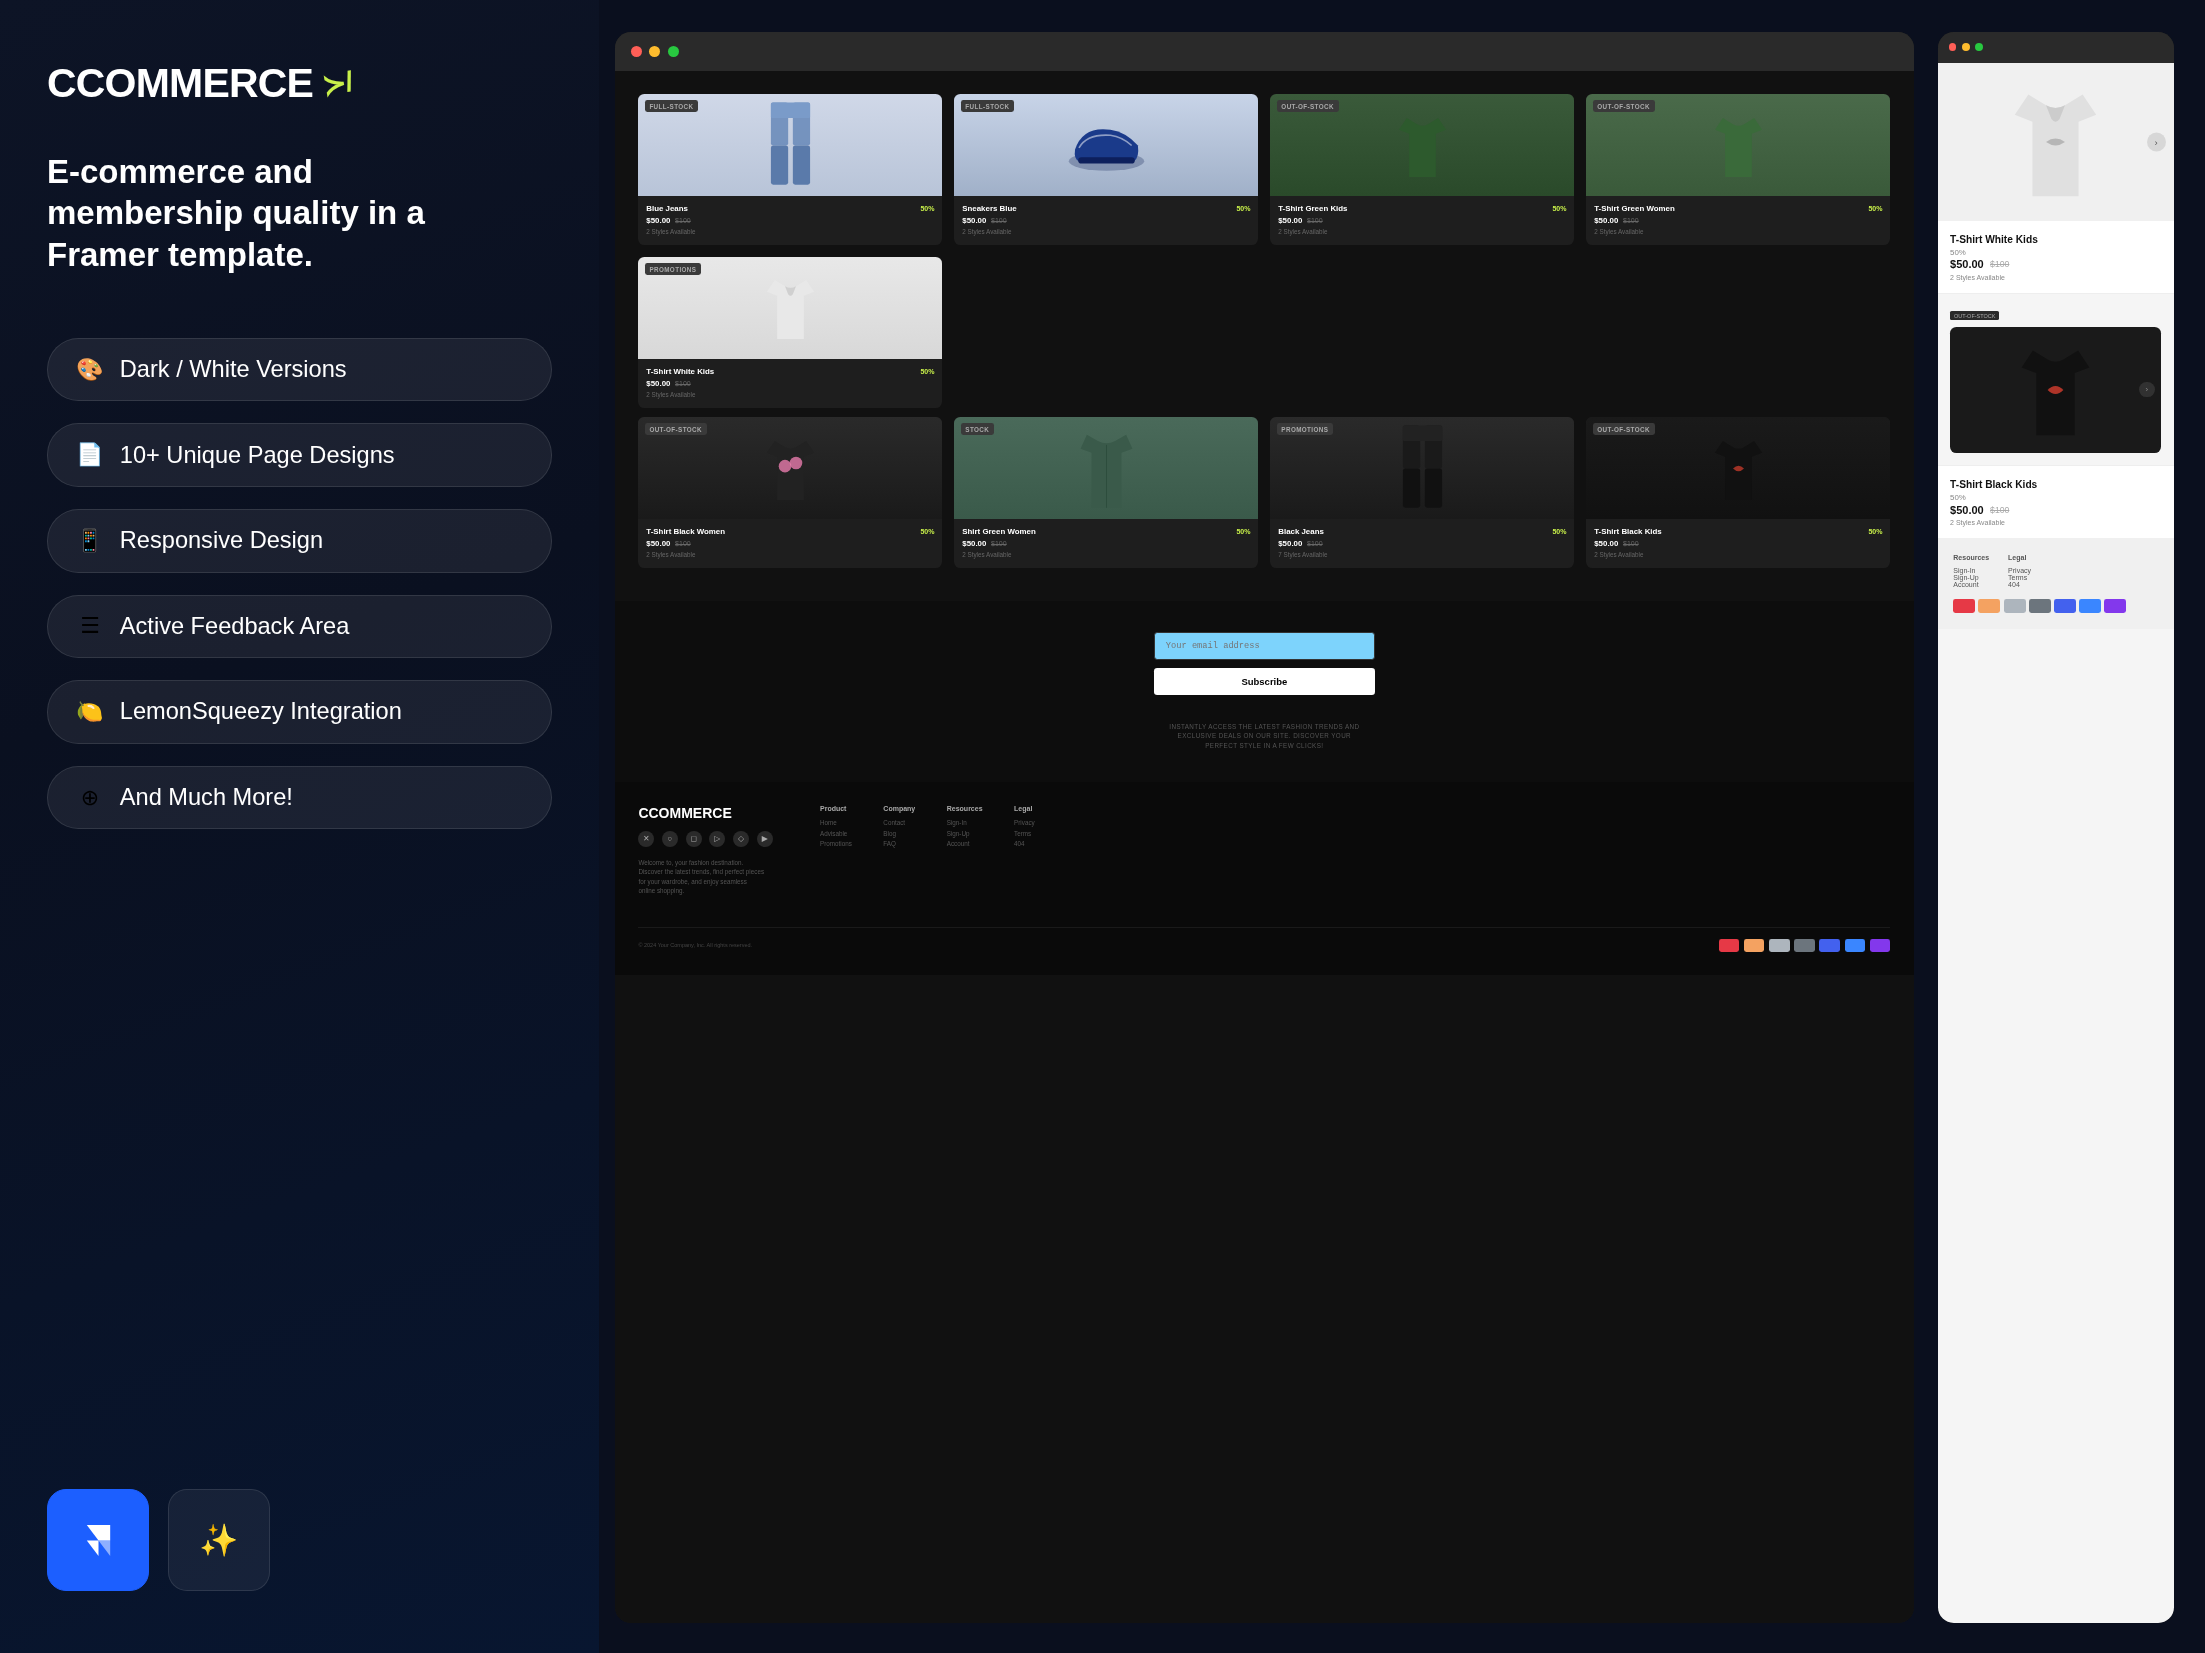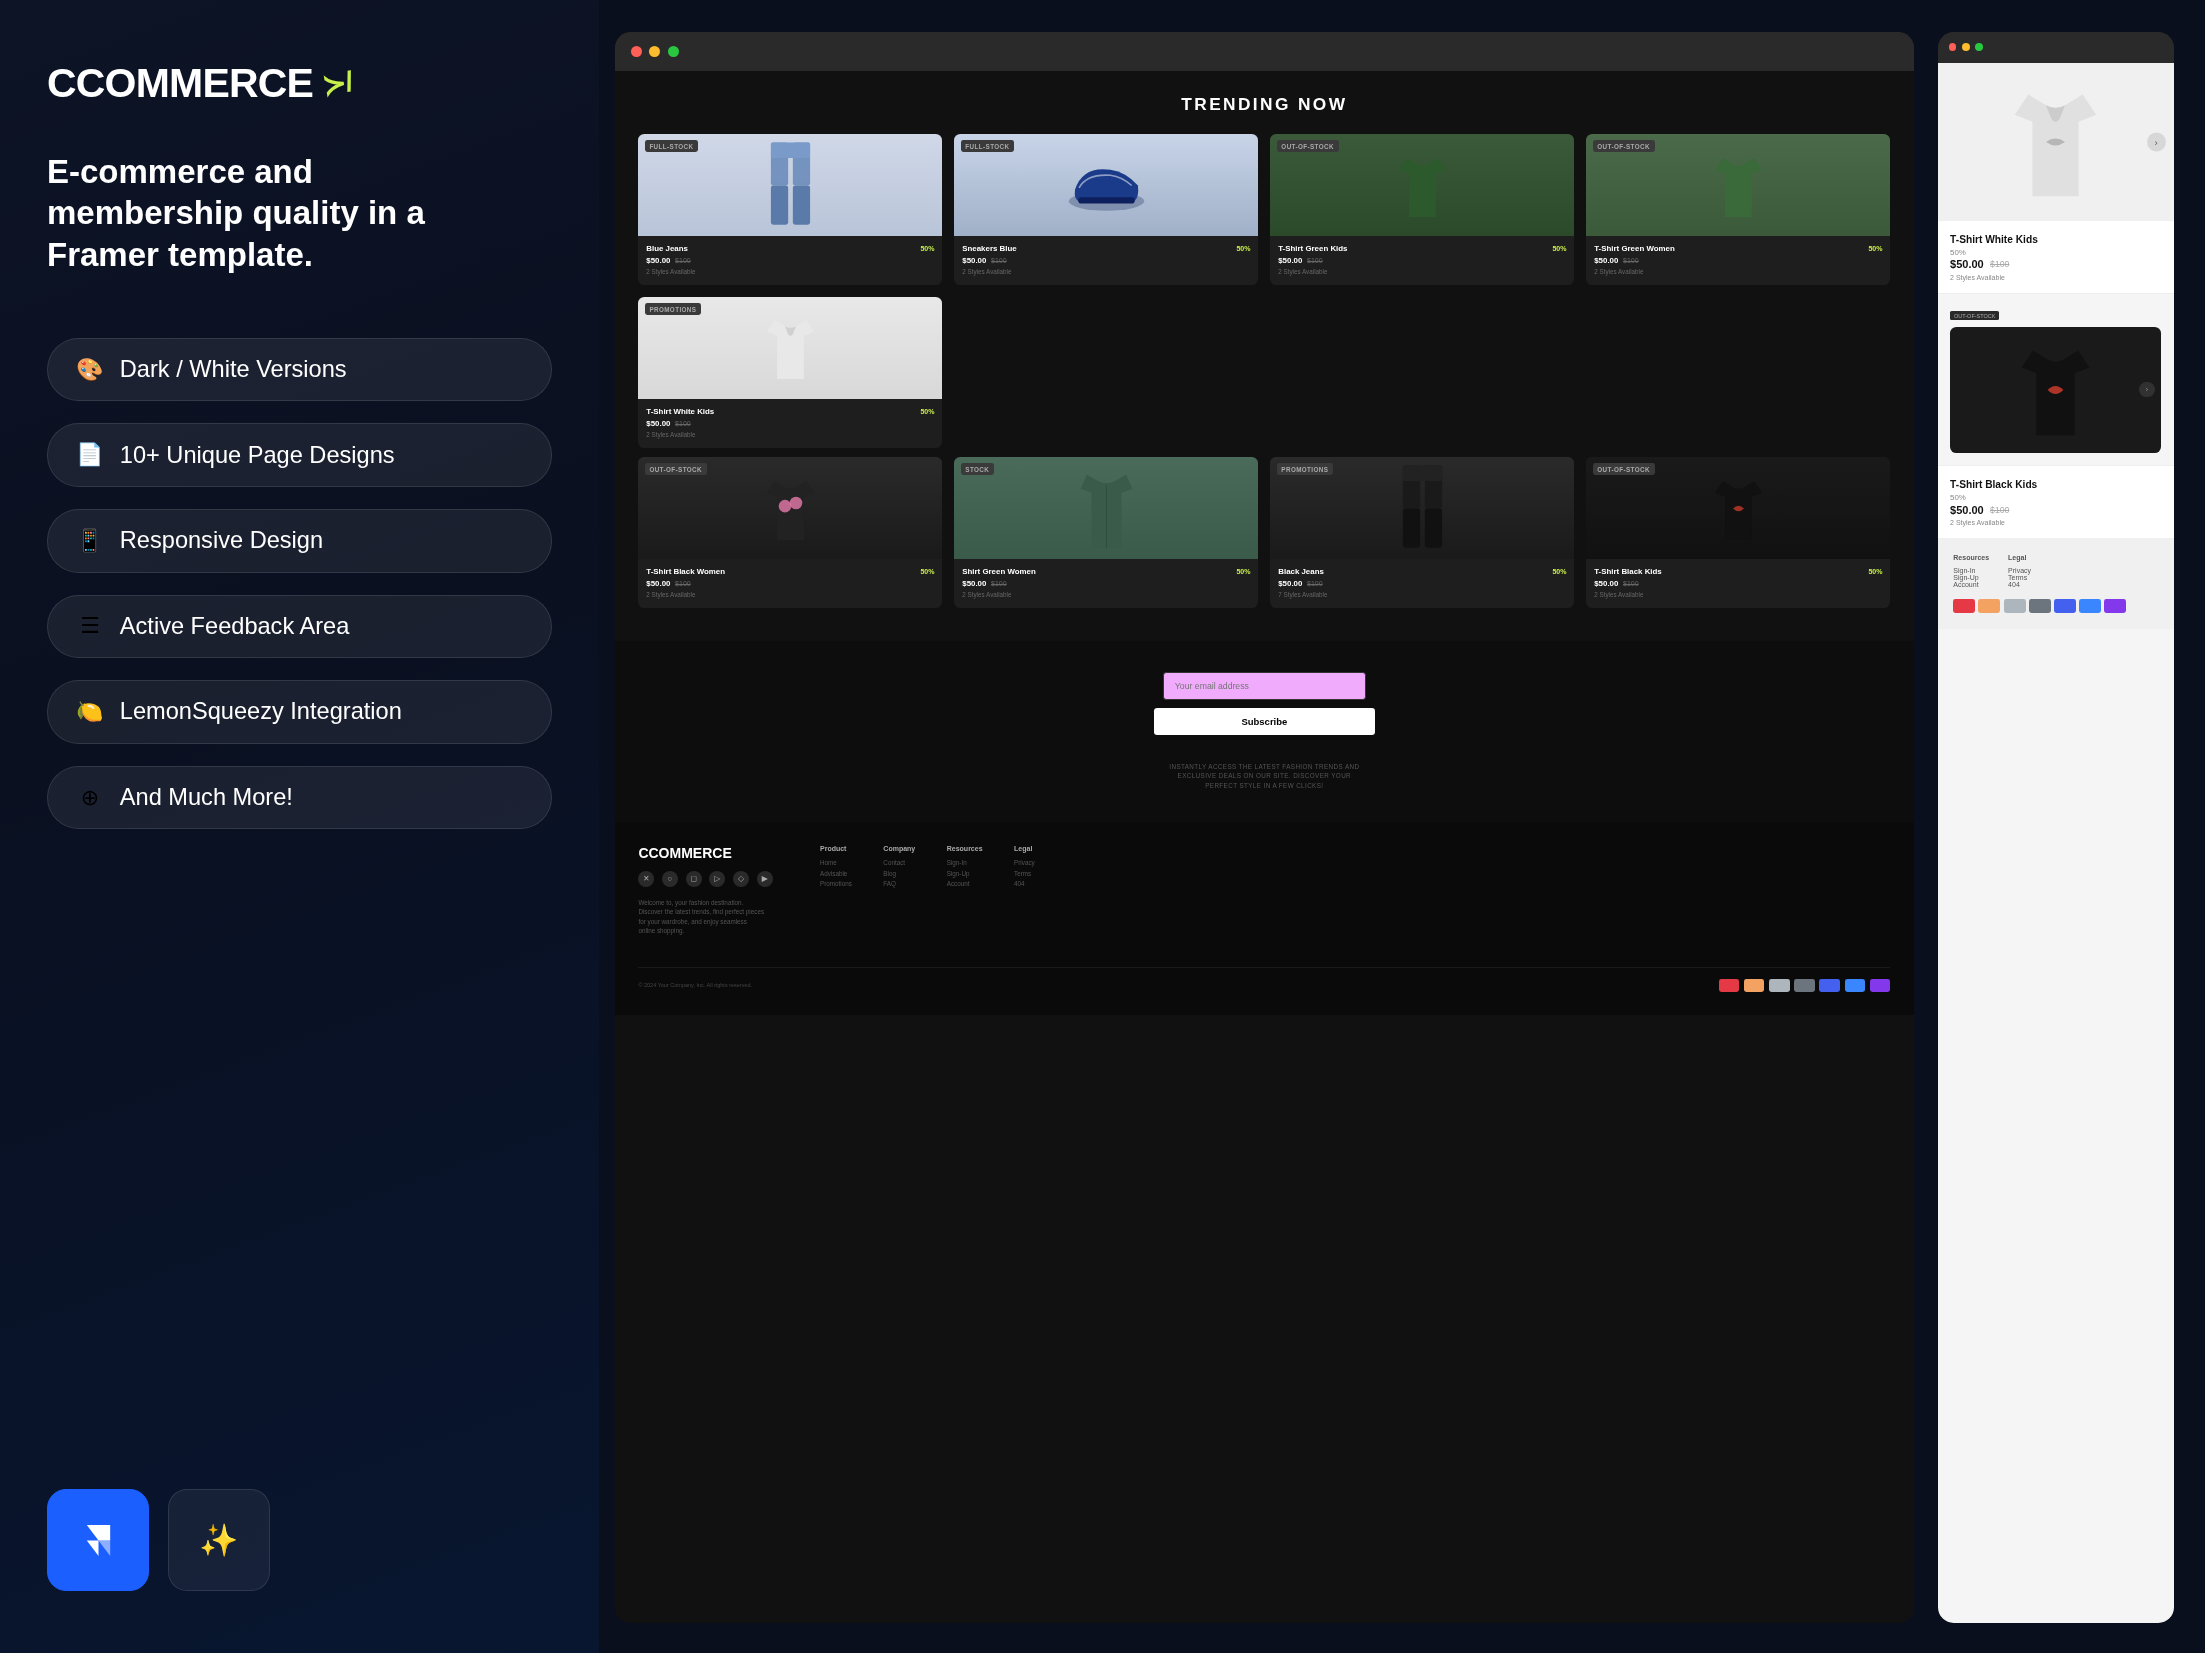--- a/index.html
+++ b/index.html
@@ -278,31 +278,32 @@
       color: #ffffff;
       font-size: 19px;
       font-weight: 800;
       text-transform: uppercase;
       letter-spacing: 0.8px;
       line-height: 1.3;
       margin-bottom: 15.8px;
     }
 
     .newsletter-input {
-      width: 203px;
+      width: 221px;
       padding: 7.9px 11px;
-      background: #f0abfc;
+      background: #7dd3fc;
       border: 0.8px solid #333;
       border-radius: 3.2px;
       color: #666;
       font-size: 8.7px;
       margin-bottom: 7.9px;
       display: block;
       margin-left: auto;
       margin-right: auto;
+      font-family: Liberation Mono, monospace;
     }
 
     .newsletter-btn {
       width: 221px;
       padding: 7.9px;
       background: #ffffff;
       color: #000000;
       font-size: 9.5px;
       font-weight: 600;
       border: none;
@@ -637,21 +638,20 @@
 
   <div class="browser-main">
     <div class="browser-bar">
       <div class="browser-dot" style="background:#ff5f57;"></div>
       <div class="browser-dot" style="background:#febc2e;"></div>
       <div class="browser-dot" style="background:#28c840;"></div>
     </div>
     <div class="browser-content content-scroll">
 
       <div class="trending-section">
-        <div class="trending-title">TRENDING NOW</div>
 
         <div class="products-grid">
 
           <div class="product-card">
             <span class="product-badge badge-full-stock">FULL-STOCK</span>
             <div class="product-image-area img-blue-jeans">
               <div class="product-figure">
                 <svg width="47" height="87" viewBox="0 0 60 110">
                   <rect x="5" y="0" width="22" height="55" rx="3" fill="#6b8cba" opacity="0.9"></rect>
                   <rect x="33" y="0" width="22" height="55" rx="3" fill="#6b8cba" opacity="0.9"></rect>

